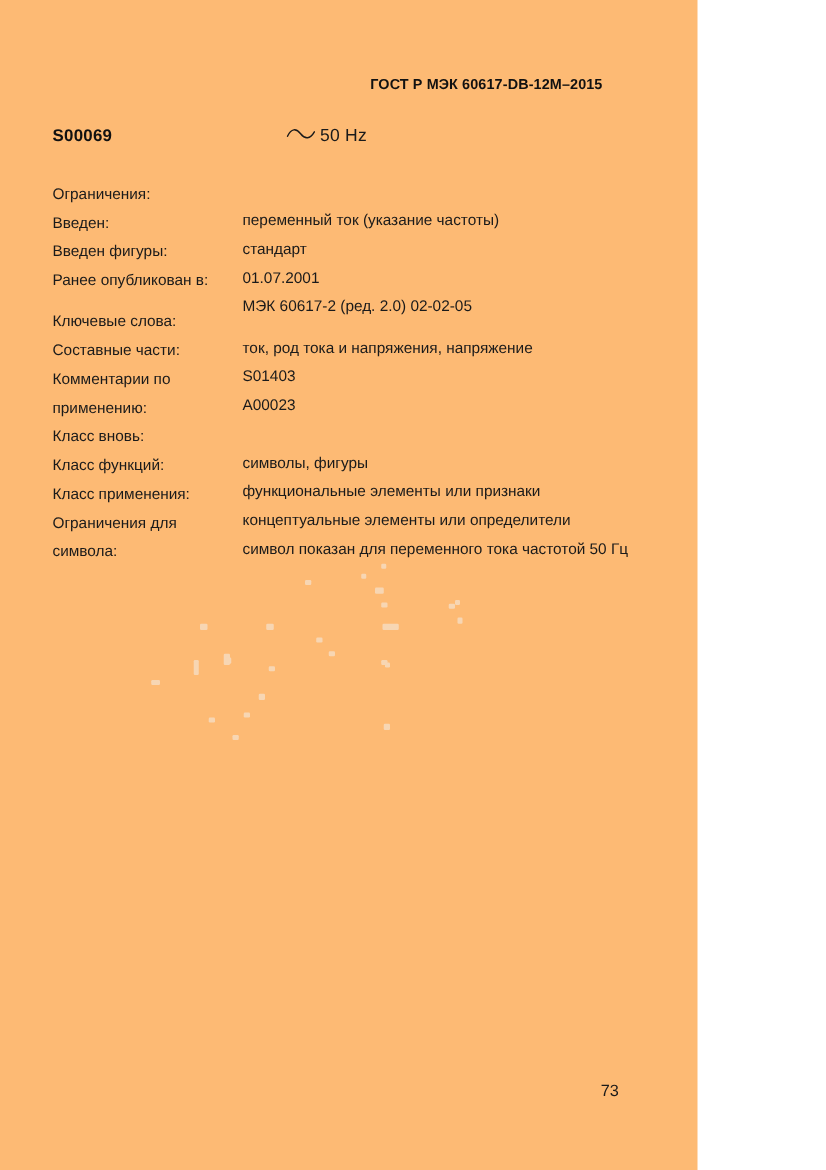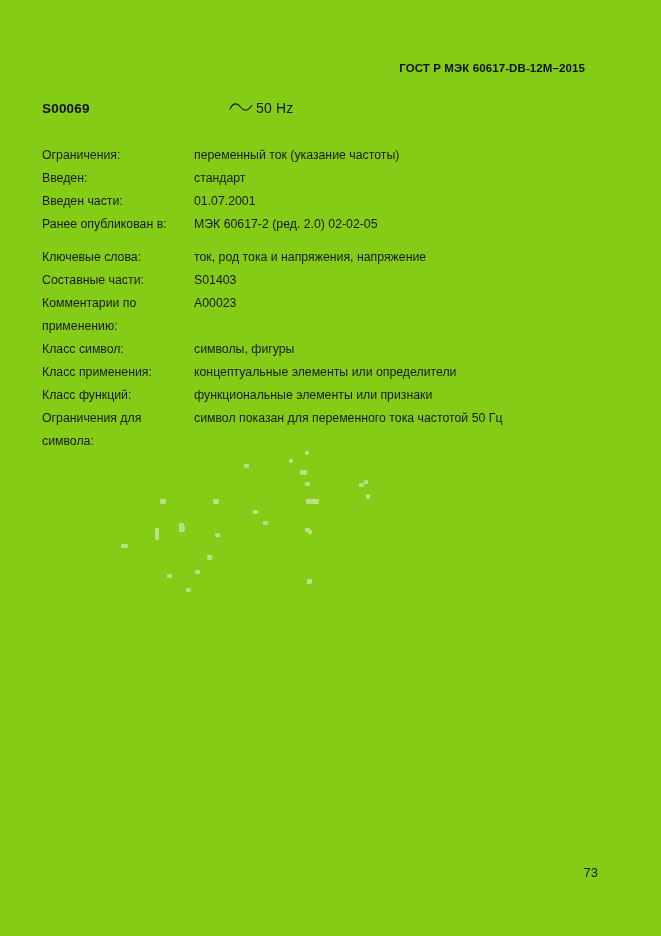--- a/index.html
+++ b/index.html
@@ -7,23 +7,23 @@
     padding: 0;
     background: #ffffff;
   }
   body {
     font-family: "Liberation Sans", sans-serif;
     color: #1a1a1a;
     -webkit-font-smoothing: antialiased;
   }
   .page {
     position: relative;
-    width: 661px;
+    width: 558px;
     height: 936px;
-    background: #84cc16;
+    background: #fdba74;
     overflow: hidden;
   }
 
   
   .doc-header {
     position: absolute;
     top: 62px;
     right: 76px;
     font-size: 11.5px;
     font-weight: bold;
@@ -94,20 +94,21 @@
     line-height: 23px;
     color: #1a1a1a;
     white-space: nowrap;
   }
   .attr-value {
     flex: 1 1 auto;
     font-size: 12.3px;
     line-height: 23px;
     color: #1a1a1a;
     white-space: nowrap;
+    margin-top: 21px;
   }
   
   .attr-row.cont .attr-value { visibility: hidden; }
 
   
   .page-number {
     position: absolute;
     right: 63px;
     bottom: 56px;
     font-size: 13px;
@@ -152,21 +153,21 @@
       <div class="attr-block">
         <div class="attr-row">
           <div class="attr-label">Ограничения:</div>
           <div class="attr-value">переменный ток (указание частоты)</div>
         </div>
         <div class="attr-row">
           <div class="attr-label">Введен:</div>
           <div class="attr-value">стандарт</div>
         </div>
         <div class="attr-row">
-          <div class="attr-label">Введен части:</div>
+          <div class="attr-label">Введен фигуры:</div>
           <div class="attr-value">01.07.2001</div>
         </div>
         <div class="attr-row">
           <div class="attr-label">Ранее опубликован в:</div>
           <div class="attr-value">МЭК 60617-2 (ред. 2.0) 02-02-05</div>
         </div>
       </div>
       <div class="attr-block">
         <div class="attr-row">
           <div class="attr-label">Ключевые слова:</div>
@@ -178,30 +179,30 @@
         </div>
         <div class="attr-row">
           <div class="attr-label">Комментарии по</div>
           <div class="attr-value">A00023</div>
         </div>
         <div class="attr-row cont">
           <div class="attr-label">применению:</div>
           <div class="attr-value"></div>
         </div>
         <div class="attr-row">
-          <div class="attr-label">Класс символ:</div>
+          <div class="attr-label">Класс вновь:</div>
           <div class="attr-value">символы, фигуры</div>
+        </div>
+        <div class="attr-row">
+          <div class="attr-label">Класс функций:</div>
+          <div class="attr-value">функциональные элементы или признаки</div>
         </div>
         <div class="attr-row">
           <div class="attr-label">Класс применения:</div>
           <div class="attr-value">концептуальные элементы или определители</div>
-        </div>
-        <div class="attr-row">
-          <div class="attr-label">Класс функций:</div>
-          <div class="attr-value">функциональные элементы или признаки</div>
         </div>
         <div class="attr-row">
           <div class="attr-label">Ограничения для</div>
           <div class="attr-value">символ показан для переменного тока частотой 50 Гц</div>
         </div>
         <div class="attr-row cont">
           <div class="attr-label">символа:</div>
           <div class="attr-value"></div>
         </div>
       </div>

